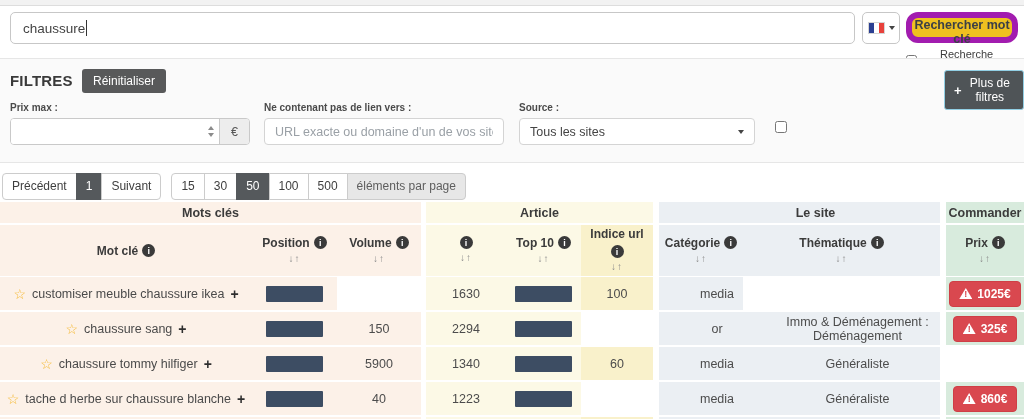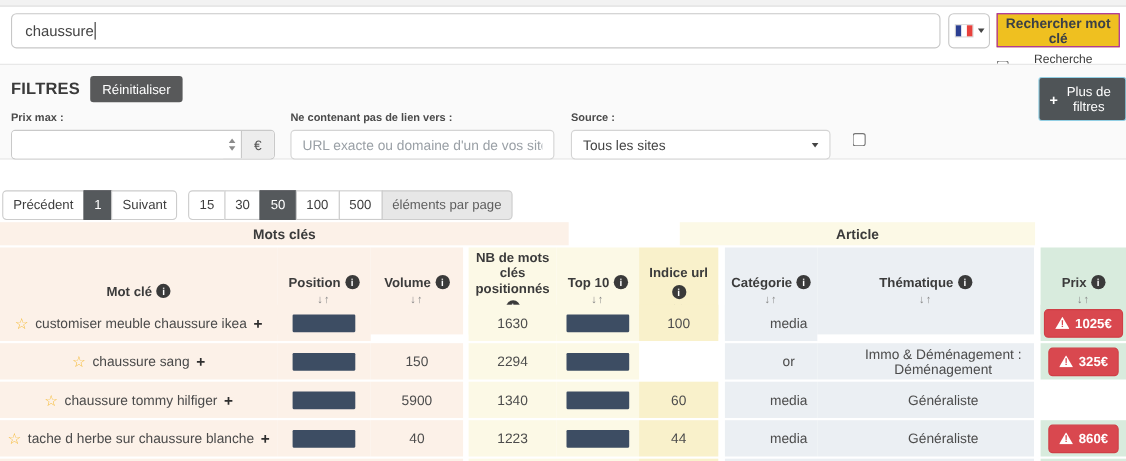--- a/index.html
+++ b/index.html
@@ -16,26 +16,26 @@
   
   .search-section{position:absolute;top:7px;left:0;width:1024px;height:51px;background:#fff;}
   .search-wrap{position:absolute;left:10px;top:5px;width:845px;height:32px;}
   .search-input{width:100%;height:100%;border:1px solid #c7c7c7;border-radius:5px;padding:0 12px;font-size:13.5px;color:#444;outline:none;background:#fff;}
   .text-cursor{position:absolute;left:76px;top:8px;width:1px;height:16px;background:#333;}
   .flag-btn{position:absolute;left:862px;top:5px;width:38px;height:32px;background:#fff;border:1px solid #c7c7c7;border-radius:5px;display:flex;align-items:center;justify-content:center;gap:4px;cursor:pointer;}
   .flag{width:17px;height:12px;display:flex;border:1px solid #d5d5d5;}
   .flag i{flex:1;}
   .flag .b{background:#2b3f92;} .flag .w{background:#fff;} .flag .r{background:#e8413c;}
   .caret-down{width:0;height:0;border-left:3.5px solid transparent;border-right:3.5px solid transparent;border-top:4px solid #444;}
-  .search-btn{position:absolute;left:906px;top:5px;width:112px;height:31px;background:var(--accent_yellow,#EFC020);border:1px solid #a21caf;border-radius:0;color:#3c4046;font-size:12.5px;font-weight:700;cursor:pointer;}
+  .search-btn{position:absolute;left:906px;top:5px;width:112px;height:31px;background:var(--accent_yellow,#EFC020);border:6px solid #a21caf;border-radius:12px;color:#3c4046;font-size:12.5px;font-weight:700;cursor:pointer;}
   .exact{position:absolute;left:906px;top:41px;display:flex;align-items:center;gap:23px;font-size:11px;color:#3c3c3c;}
   .exact input{width:11px;height:11px;}
 
   
-  .filters-section{position:absolute;top:58px;left:0;width:1024px;height:87px;background:#fafafa;border-top:1px solid #e6e6e6;border-bottom:1px solid #e6e6e6;}
+  .filters-section{position:absolute;top:58px;left:0;width:1024px;height:105px;background:#fafafa;border-top:1px solid #e6e6e6;border-bottom:1px solid #e6e6e6;}
   .filters-title{position:absolute;left:10px;top:13px;font-size:15px;font-weight:700;color:#3a3a3a;letter-spacing:.2px;}
   .reset-btn{position:absolute;left:82px;top:10px;background:#58595a;color:#fff;border:none;border-radius:3px;font-size:12px;padding:5px 11px;cursor:pointer;}
   .more-btn{position:absolute;left:944px;top:11px;background:#4f5457;color:#fff;border:1px solid #92cfe4;border-radius:3px;font-size:12px;padding:5px 9px;cursor:pointer;display:flex;align-items:center;gap:4px;}
   .more-btn .plus{font-weight:700;font-size:13px;}
   .f-label{position:absolute;top:43px;font-size:10px;font-weight:700;color:#4a4a4a;}
   .lbl-prix{left:10px;} .lbl-link{left:264px;} .lbl-source{left:519px;}
   .prix-group{position:absolute;left:10px;top:59px;width:240px;height:27px;border:1px solid #c9c9c9;border-radius:4px;display:flex;overflow:hidden;background:#fff;}
   .prix-input{flex:1;border:none;outline:none;padding:0 8px;font-size:13px;color:#444;}
   .stepper{width:18px;display:flex;flex-direction:column;align-items:center;justify-content:center;gap:3px;cursor:pointer;}
   .st-up{width:0;height:0;border-left:3.5px solid transparent;border-right:3.5px solid transparent;border-bottom:4px solid #8b8b8b;}
@@ -52,21 +52,21 @@
   .btn-group{display:flex;}
   .pbtn{background:#fff;border:1px solid #ccc;color:#3e3e3e;font-size:12px;padding:5px 9px;margin-left:-1px;cursor:pointer;line-height:15px;}
   .btn-group .pbtn:first-child{margin-left:0;border-radius:4px 0 0 4px;}
   .btn-group .pbtn:last-child{border-radius:0 4px 4px 0;}
   .pbtn.active{background:var(--dark_button,#55595C);border-color:var(--dark_button,#55595C);color:#fff;}
   .pbtn.muted{background:#e7e7e7;color:#5e5e5e;cursor:default;}
 
   
   .ktable{position:absolute;top:202px;left:0;width:1024px;}
   .trow{display:grid;grid-template-columns:252px 85px 84px 5px 80px 75px 72px 6px 84px 197px 6px 78px;margin-bottom:2px;}
-  .trow.group{height:21px;gap:48px;} .trow.heads{height:50px;} .trow.data{height:33px;} .trow.partial{height:16px;}
+  .trow.group{height:21px;} .trow.heads{height:50px;} .trow.data{height:33px;} .trow.partial{height:16px;}
   .cell{display:flex;align-items:center;justify-content:center;font-size:12.5px;color:#4c4c4c;text-align:center;}
   .bg-p{background:var(--kw_bg,#FCF1E8);} .bg-c{background:var(--art_bg,#FCF9E6);}
   .bg-ci{background:var(--ind_bg,#F9F1CB);} .bg-g{background:var(--site_bg,#EBEFF3);padding-left:32px;}
   .bg-gr{background:var(--order_bg,#D8EBDD);}
   .gh{font-weight:700;color:#3b3b3b;font-size:12.5px;}
   .colhead{flex-direction:column;gap:2px;font-weight:700;color:#3b3b3b;font-size:12px;line-height:14px;padding:2px;}
   .colhead .lblrow{display:flex;align-items:center;justify-content:center;gap:4px;flex-wrap:wrap;max-width:100%;}
   .info-i{display:inline-flex;align-items:center;justify-content:center;width:13px;height:13px;border-radius:50%;background:#3a3a3a;color:#fff;font-size:9px;font-weight:700;font-style:normal;flex:none;}
   .sort{font-size:10px;color:#8a8a8a;font-weight:400;letter-spacing:1px;}
   .kw{gap:6px;}
@@ -176,21 +176,20 @@
     </div>
     <div class="cell bg-p colhead">
       <div class="lblrow">
           <span>Volume</span>
           <span class="info-i">i</span>
         </div>
       <div class="sort">↓↑</div>
     </div>
     <div class="cell bg-c colhead" style="grid-column:5">
       <div class="lblrow">
-          <span>NB de mots clés positionnés</span>
           <span class="info-i">i</span>
         </div>
       <div class="sort">↓↑</div>
     </div>
     <div class="cell bg-c colhead">
       <div class="lblrow">
           <span>Top 10</span>
           <span class="info-i">i</span>
         </div>
       <div class="sort">↓↑</div>
@@ -298,21 +297,20 @@
       <span class="plusk">+</span>
     </div>
     <div class="cell bg-p">
         <span class="redact"></span>
       </div>
     <div class="cell bg-p">40</div>
     <div class="cell bg-c" style="grid-column:5">1223</div>
     <div class="cell bg-c">
         <span class="redact"></span>
       </div>
-    <div class="cell bg-ci">44</div>
     <div class="cell bg-g" style="grid-column:9">media</div>
     <div class="cell bg-g">Généraliste</div>
     <div class="cell bg-gr" style="grid-column:12">
       <button class="prix-btn">
         <span class="warn-icon"></span>
         <span>860€</span>
       </button>
     </div>
   </div>
 

